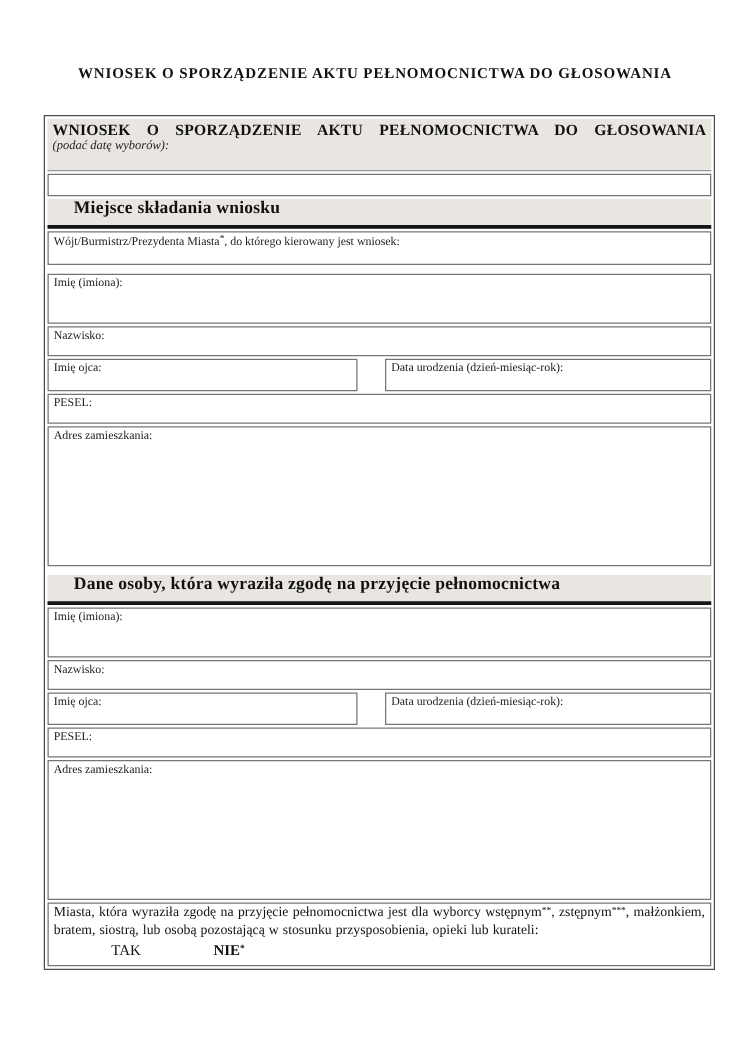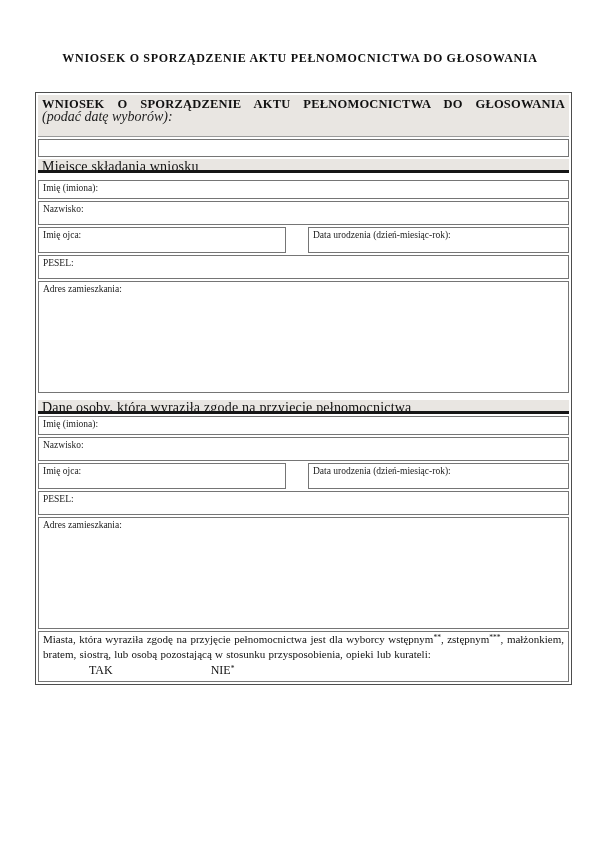--- a/index.html
+++ b/index.html
@@ -41,75 +41,75 @@
   .hb-line {
     font-weight: bold;
     font-size: 12.5px;
     line-height: 14px;
     text-align: justify;
     text-align-last: justify;
     letter-spacing: 0.2px;
   }
   .hb-note {
     font-style: italic;
-    font-size: 14px;
+    font-size: 10px;
     line-height: 11px;
     color: #222;
   }
 
   .cell {
     border: 1px solid #757575;
     background: #fff;
   }
   .cell-label {
     font-size: 9.5px;
     line-height: 11px;
     padding: 2px 3px 0 4px;
     color: #1a1a1a;
   }
   .sup { font-size: 7.5px; position: relative; top: -3.5px; }
 
   .section-header {
-    height: 14px;
+    height: 24px;
     background: #e9e6e2;
     border-bottom: 3px solid #161616;
-    font-weight: normal;
+    font-weight: bold;
     font-size: 14px;
     line-height: 15px;
     letter-spacing: 0.2px;
-    padding-left: 4px;
+    padding-left: 21px;
     overflow: hidden;
   }
 
   .date-row { height: 18px; }
   .addressee-row { height: 27px; }
   .spacer { height: 3px; }
 
-  .h28 { height: 19px; }
+  .h28 { height: 40px; }
   .h24 { height: 24px; }
   .h97 { height: 112px; }
 
   .two-col { display: flex; gap: 22px; height: 26px; }
   .two-col .col-left  { width: 248px; height: 100%; }
   .two-col .col-right { flex: 1; height: 100%; }
 
   .final-cell {
     height: 51px;
     border: 1px solid #757575;
     padding: 1px 4px 0 4px;
   }
   .statement {
     font-size: 11px;
     line-height: 12.5px;
     text-align: justify;
     word-spacing: 0.5px;
   }
   .choices { margin-top: 3px; font-size: 12px; line-height: 14px; }
   .choice-yes { margin-left: 46px; cursor: default; }
-  .choice-no  { margin-left: 98px; cursor: default; }
+  .choice-no  { margin-left: 58px; cursor: default; font-weight: bold; }
 </style>
 </head>
 <body>
 
 <div class="page">
 
   <div class="doc-title">WNIOSEK O SPORZĄDZENIE AKTU PEŁNOMOCNICTWA DO GŁOSOWANIA</div>
 
   <div class="form-box">
 
@@ -117,20 +117,23 @@
       <div class="hb-line">WNIOSEK O SPORZĄDZENIE AKTU PEŁNOMOCNICTWA DO GŁOSOWANIA</div>
       <div class="hb-note">(podać datę wyborów):</div>
     </div>
 
     <div class="cell date-row">
       <span class="cell-label"></span>
     </div>
 
     <div class="section-header">Miejsce składania wniosku</div>
 
+    <div class="cell addressee-row">
+      <div class="cell-label"><span>Wójt/Burmistrz/Prezydenta Miasta</span><span class="sup">*</span><span>, do którego kierowany jest wniosek:</span></div>
+    </div>
 
     <div class="spacer"></div>
 
 
     <div class="cell h28">
       <div class="cell-label">Imię (imiona):</div>
     </div>
     <div class="cell h24">
       <div class="cell-label">Nazwisko:</div>
     </div>

